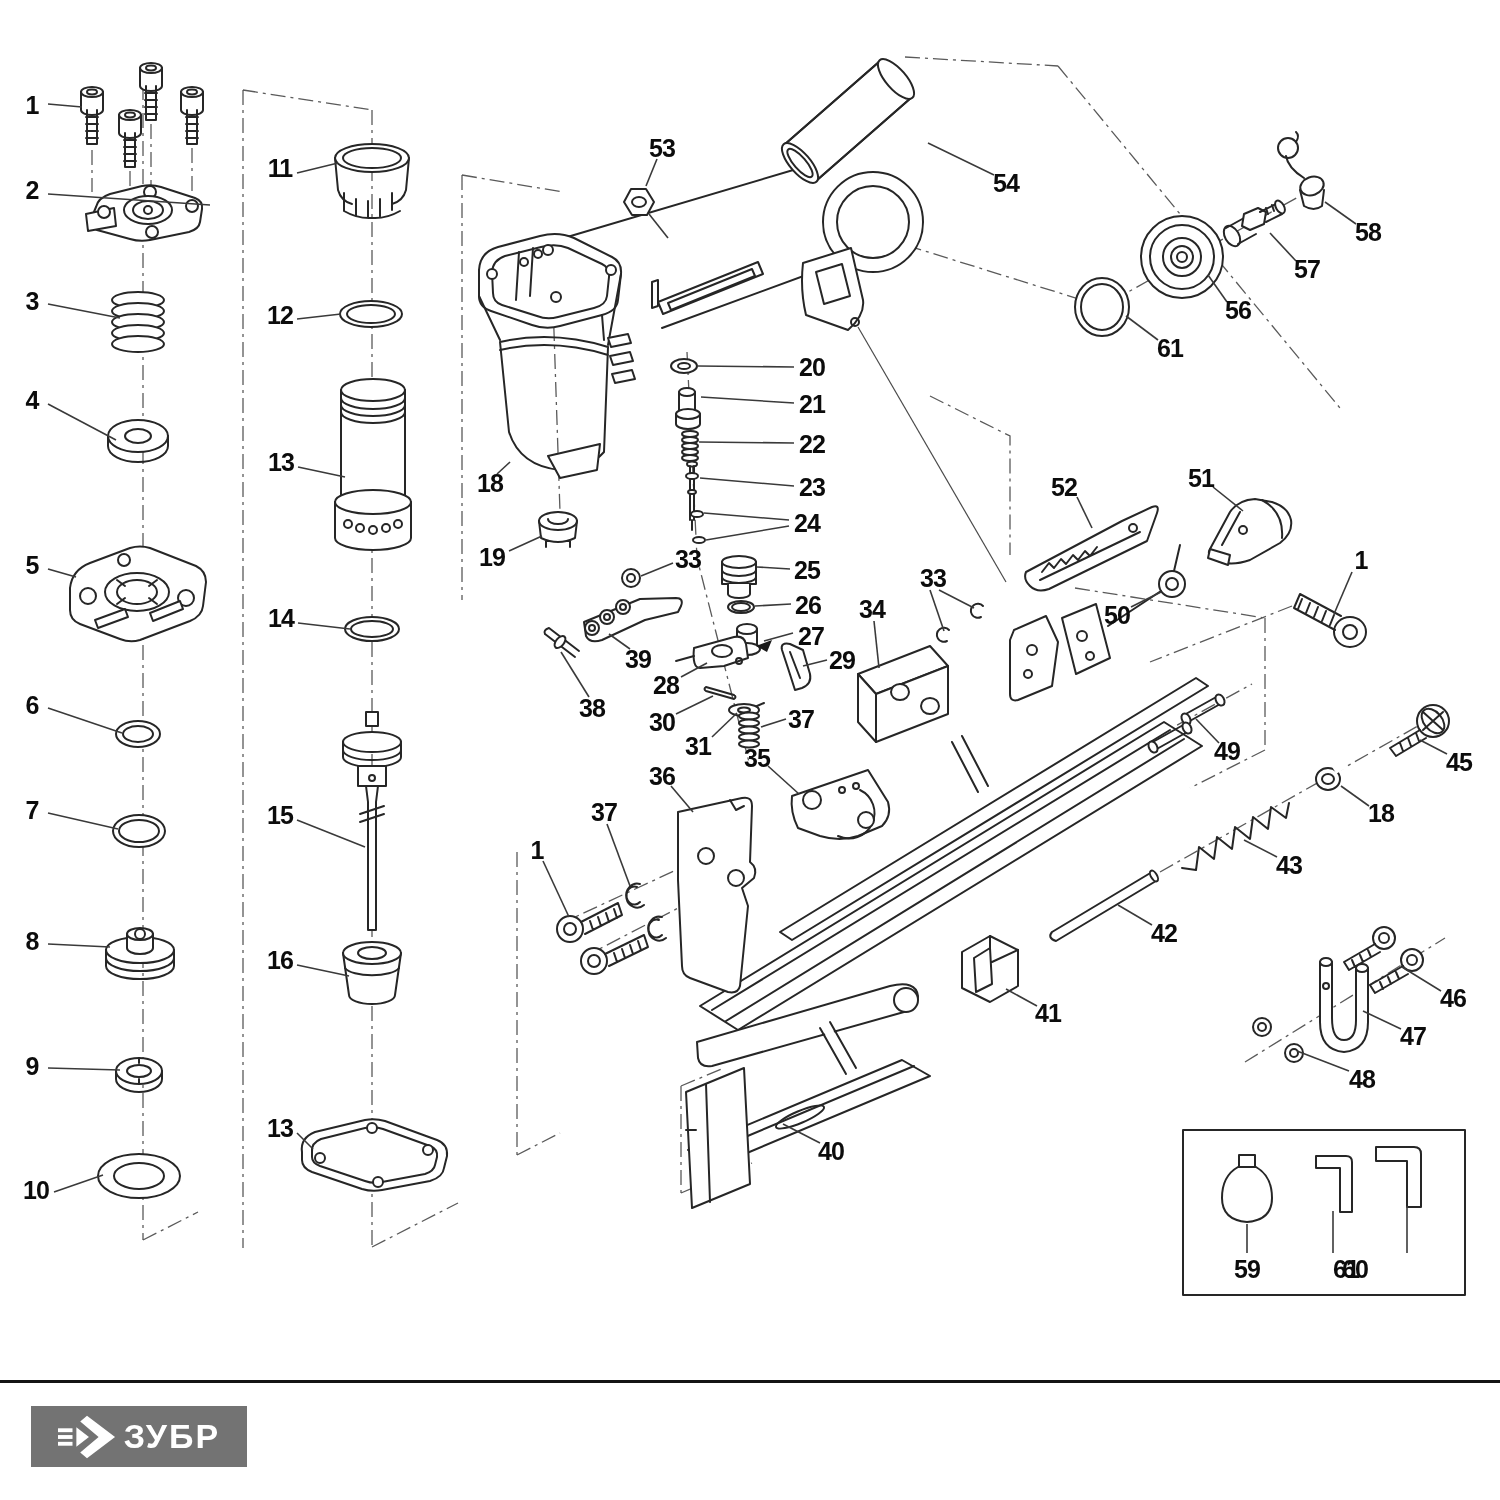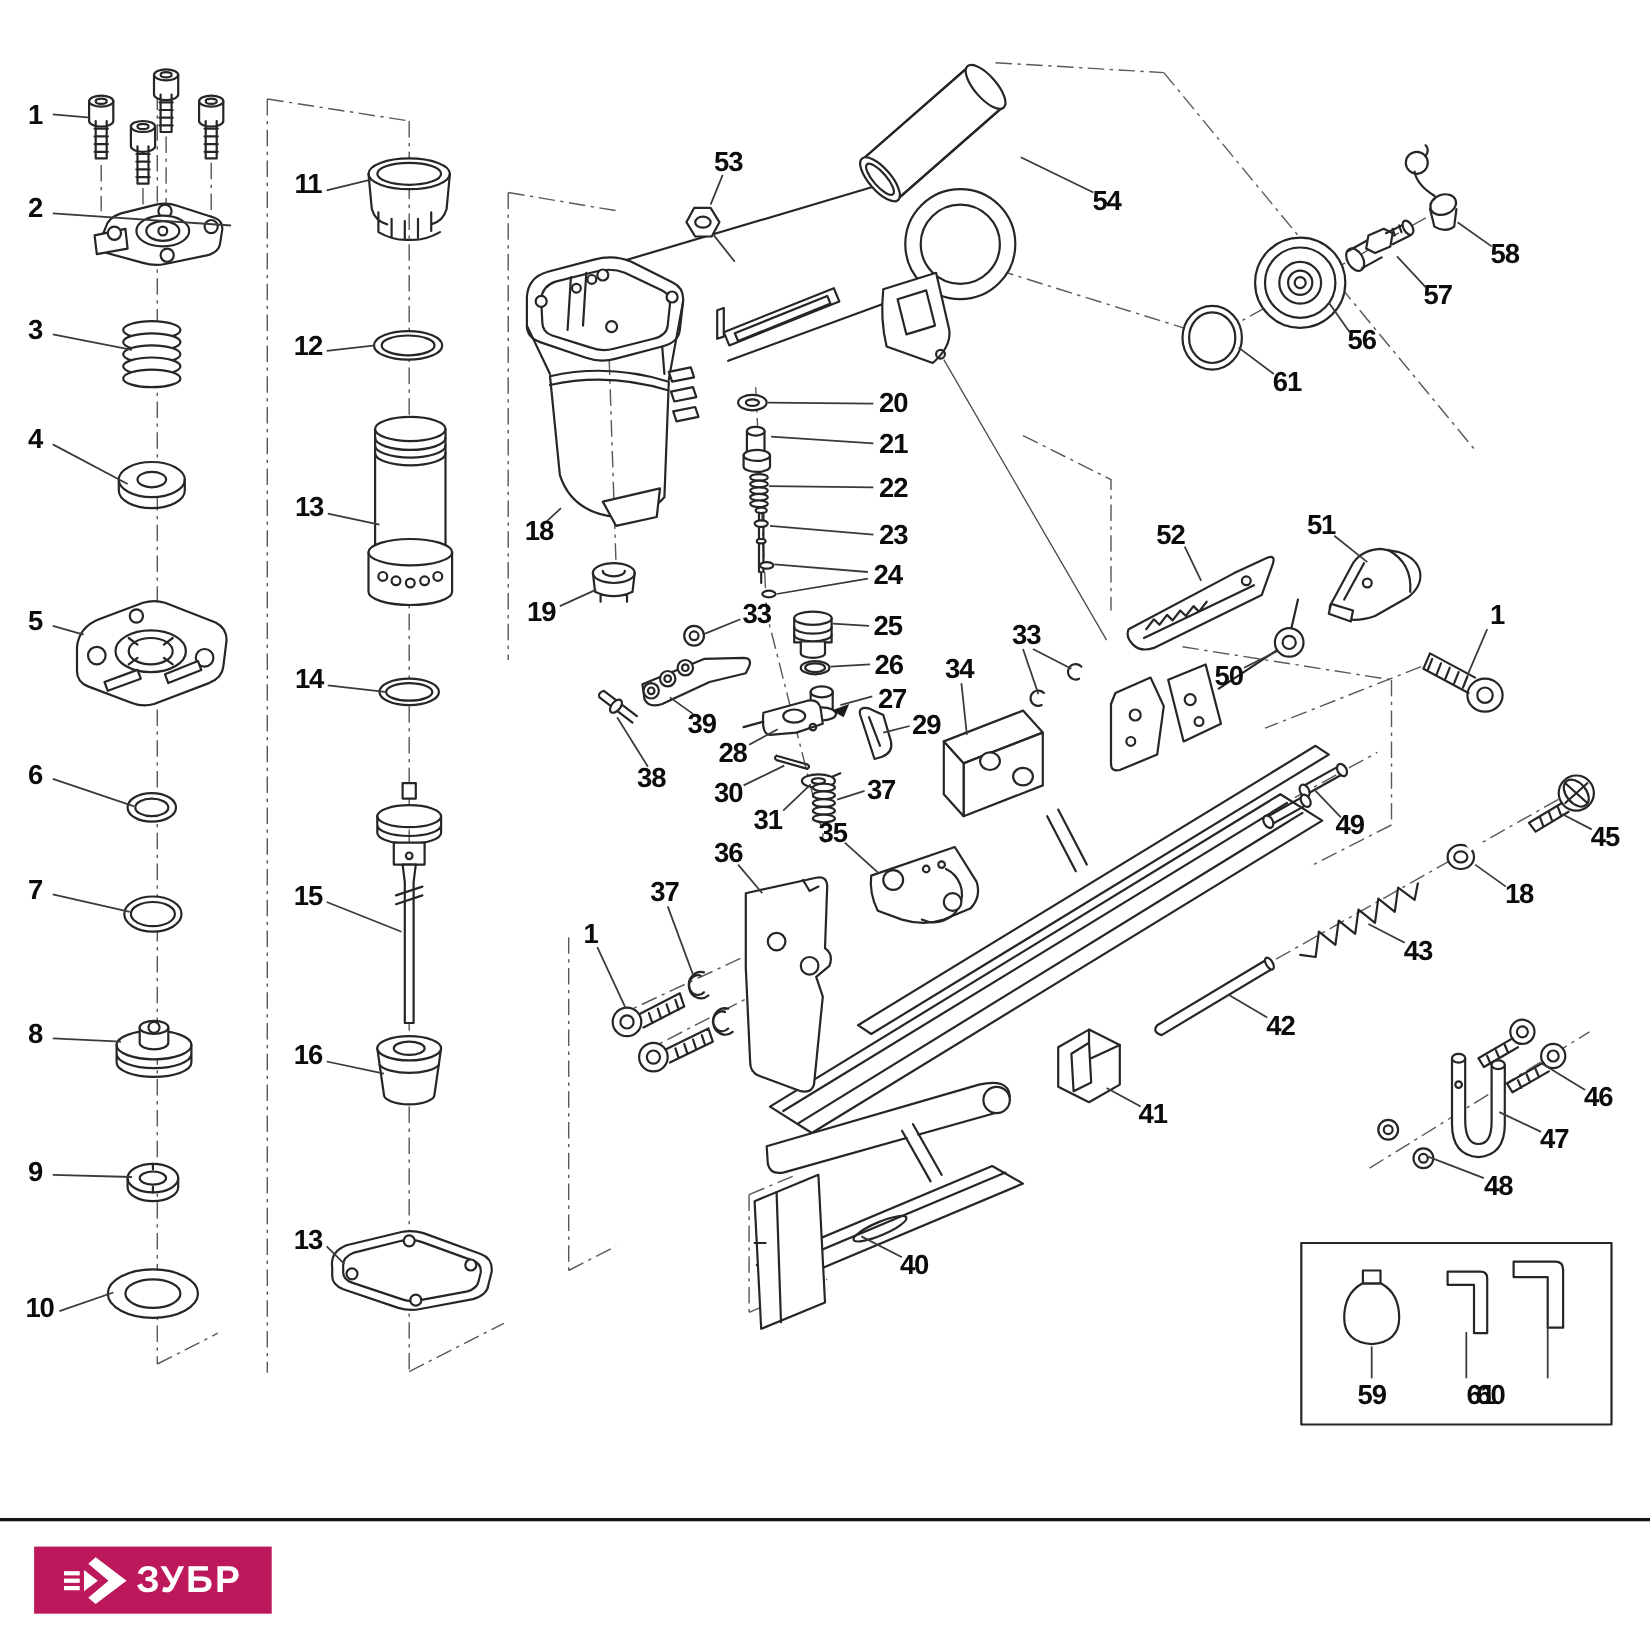--- a/index.html
+++ b/index.html
@@ -13,21 +13,21 @@
   .dd{stroke:#5a5a5a;stroke-width:1.3;fill:none;stroke-dasharray:15 5 3 5;}
   .wgap{stroke:#ffffff;stroke-width:9;fill:none;}
   #leader-layer line{stroke:#3a3a3a;stroke-width:1.6;}
   .blk{fill:#1a1a1a;stroke:none;}
   
   .plabel{position:absolute;transform:translate(-50%,-50%);
           font:700 25px "Liberation Sans",sans-serif;color:#0c0c0c;letter-spacing:-1px;
           white-space:nowrap;}
   
   .footer-rule{position:absolute;left:0;top:1380px;width:1500px;height:3px;background:#141414;}
-  .brand-box{position:absolute;left:31px;top:1406px;width:216px;height:61px;background:#be185d;
+  .brand-box{position:absolute;left:31px;top:1406px;width:216px;height:61px;background:#737373;
              display:flex;align-items:center;justify-content:center;gap:8px;}
   .brand-text{color:#fff;font-weight:700;font-size:34px;letter-spacing:2px;
               font-family:"Liberation Sans",sans-serif;}
   .doc-title{position:absolute;left:290px;top:1406px;height:61px;display:flex;align-items:center;
              font-size:36px;color:#161616;white-space:nowrap;}
   .doc-title .sku{font-weight:700;margin-right:10px;letter-spacing:-1px;}
   .doc-title .rest{font-weight:400;color:#2b2b2b;letter-spacing:-1px;transform:scaleX(.96);transform-origin:left center;}
 </style>
 </head>
 <body>

